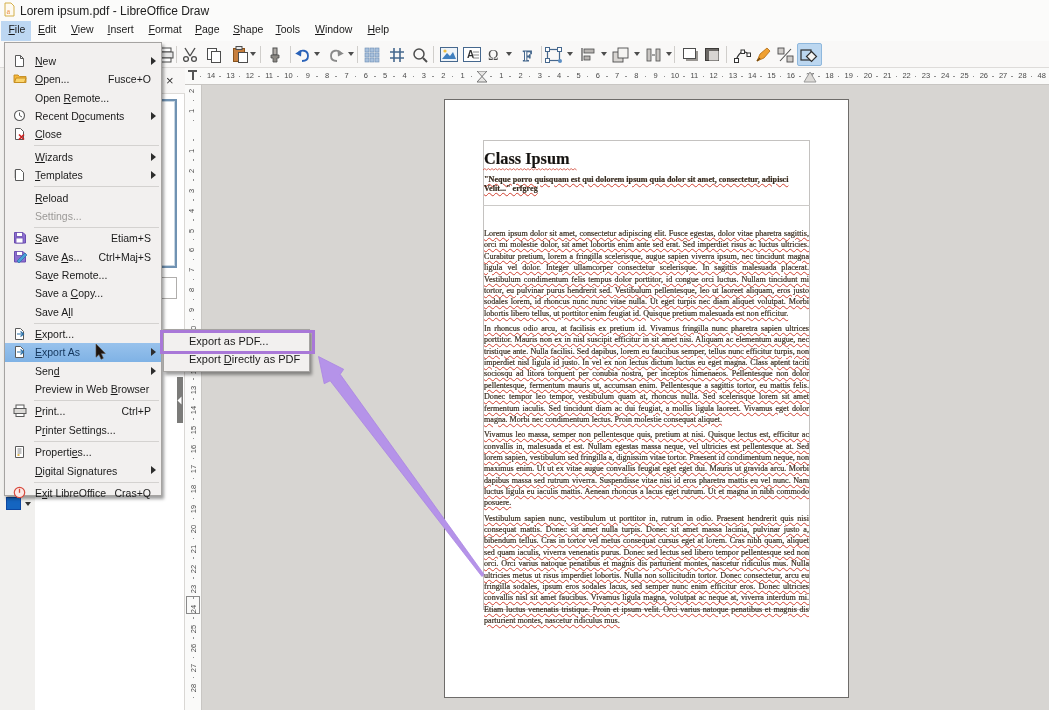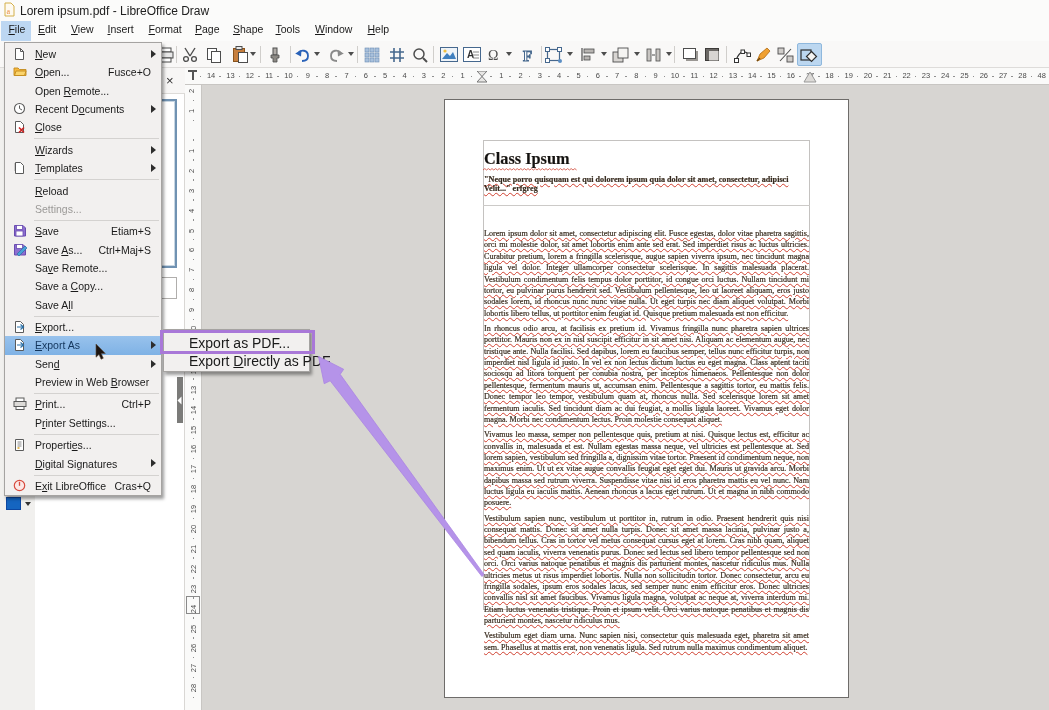--- a/index.html
+++ b/index.html
@@ -27,50 +27,49 @@
 #canvas{left:203px;top:85px;width:846px;height:625px;background:#d7d5d2}
 #page{left:444px;top:99px;width:405px;height:599px;background:#ffffff;border:1px solid #6e6c6a}
 #tframe{left:483px;top:140px;width:327px;height:470px;border:1px solid #c4c2c0}
 .doc{font-family:"Liberation Serif",serif;color:#33291f;-webkit-text-stroke:0.22px #4a3a2a}
 .sq{text-decoration-line:underline;text-decoration-style:wavy;text-decoration-color:#cf3f2e;text-decoration-thickness:0.6px;text-underline-offset:1.2px}
 #doctitle{left:484px;top:151px;font-size:16.3px;font-weight:bold;color:#111;line-height:16px}
 #docsub{left:484px;top:175px;width:326px;font-size:8.15px;font-weight:bold;line-height:9.3px}
 #docrule{left:483px;top:205px;width:327px;height:1px;background:#cccac8}
 #docbody{left:484px;top:228px;width:325px;font-size:8.1px;line-height:11.38px;text-align:justify}
 #docbody p{margin-bottom:3.9px}
-#menu{left:4px;top:42px;width:158px;height:454px;background:#f2f0ef;border:1px solid #a5a3a1;box-shadow:2px 3px 3px rgba(0,0,0,0.38);padding-top:2px}
+#menu{left:4px;top:42px;width:158px;height:454px;background:#f2f0ef;border:1px solid #a5a3a1;box-shadow:2px 3px 3px rgba(0,0,0,0.38);padding-top:9px}
 .mrow{position:relative;height:18.3px;font-size:10.5px;color:#1a1a1a}
 .mrow .lab{position:absolute;left:30px;top:3.2px;white-space:nowrap}
 .mrow .sc{position:absolute;right:10px;top:3.2px}
 .mrow .arr{position:absolute;right:5px;top:5px;width:0;height:0;border-top:4px solid transparent;border-bottom:4px solid transparent;border-left:5px solid #2d2d2d}
 .mrow .ic{position:absolute;left:8px;top:2px}
 .msep{height:4.2px;position:relative}
 .msep div{position:absolute;left:29px;right:2px;top:2px;height:1px;background:#d4d2d0}
 .gray{color:#9b9997}
 #submenu{left:163px;top:329px;width:147px;height:43px;background:#f2f0ef;border:1px solid #a5a3a1;box-shadow:2px 3px 3px rgba(0,0,0,0.38)}
-.srow{position:relative;height:18px;font-size:14px;color:#1a1a1a}
+.srow{position:relative;height:18px;font-size:11px;color:#1a1a1a}
 .srow .lab{position:absolute;left:25px;top:5px;white-space:nowrap}
 u{text-decoration-thickness:1px;text-underline-offset:1px}
 </style>
 </head><body>
 <div class="abs" id="canvas"></div>
 <div class="abs" id="page"></div>
 <div class="abs" id="tframe"></div>
 <div class="abs doc" id="doctitle">Class Ipsum</div>
 <svg width="95" height="4" viewBox="0 0 95 4" style="position:absolute;left:483px;top:167.5px">
     <path d="M0 2 L1.8 0.6 L3.6 2 L5.4 0.6 L7.2 2 L9.0 0.6 L10.8 2 L12.600000000000001 0.6 L14.4 2 L16.2 0.6 L18.0 2 L19.8 0.6 L21.6 2 L23.400000000000002 0.6 L25.200000000000003 2 L27.0 0.6 L28.8 2 L30.6 0.6 L32.4 2 L34.199999999999996 0.6 L36.0 2 L37.8 0.6 L39.6 2 L41.4 0.6 L43.2 2 L45.0 0.6 L46.800000000000004 2 L48.6 0.6 L50.400000000000006 2 L52.199999999999996 0.6 L54.0 2 L55.8 0.6 L57.6 2 L59.4 0.6 L61.2 2 L63.0 0.6 L64.8 2 L66.6 0.6 L68.39999999999999 2 L70.2 0.6 L72.0 2 L73.8 0.6 L75.6 2 L77.4 0.6 L79.2 2 L81.0 0.6 L82.8 2 L84.6 0.6 L86.39999999999999 2 L88.2 0.6 L90.0 2 L91.8 0.6 L93.6 2" fill="none" stroke="#cf4433" stroke-width="0.8"></path>
   </svg>
 <div class="abs doc sq" id="docsub">"Neque porro quisquam est qui dolorem ipsum quia dolor sit amet, consectetur, adipisci Velit..." erfgreg</div>
 <div class="abs" id="docrule"></div>
 <div class="abs doc sq" id="docbody">
     <p>Lorem ipsum dolor sit amet, consectetur adipiscing elit. Fusce egestas, dolor vitae pharetra sagittis, orci mi molestie dolor, sit amet lobortis enim ante sed erat. Sed imperdiet risus ac luctus ultricies. Curabitur pretium, lorem a fringilla scelerisque, augue sapien viverra ipsum, nec tincidunt magna ligula vel dolor. Integer ullamcorper consectetur scelerisque. In sagittis malesuada placerat. Vestibulum condimentum felis tempus dolor porttitor, id congue orci luctus. Nullam tincidunt mi tortor, eu pulvinar purus hendrerit sed. Vestibulum pellentesque, leo ut laoreet aliquam, eros justo sodales lorem, id rhoncus nunc nunc vitae nulla. Ut eget turpis nec diam aliquet volutpat. Morbi lobortis libero tellus, ut porttitor enim feugiat id. Quisque pretium malesuada est non efficitur.</p>
     <p>In rhoncus odio arcu, at facilisis ex pretium id. Vivamus fringilla nunc pharetra sapien ultrices porttitor. Mauris non ex in nisl suscipit efficitur in sit amet nisi. Aliquam ac elementum augue, nec tristique ante. Nulla facilisi. Sed dapibus, lorem eu faucibus semper, tellus nunc efficitur turpis, non imperdiet nisl ligula id justo. In vel ex non lectus dictum luctus eu eget magna. Class aptent taciti sociosqu ad litora torquent per conubia nostra, per inceptos himenaeos. Pellentesque non dolor pellentesque, fermentum mauris ut, accumsan enim. Pellentesque a sagittis tortor, eu mattis felis. Donec tempor leo tempor, vestibulum quam at, rhoncus nulla. Sed scelerisque lorem sit amet fermentum iaculis. Sed tincidunt diam ac dui feugiat, a mollis ligula laoreet. Vivamus eget dolor magna. Morbi nec condimentum lectus. Proin molestie consequat aliquet.</p>
     <p>Vivamus leo massa, semper non pellentesque quis, pretium at nisi. Quisque lectus est, efficitur ac convallis in, malesuada et est. Nullam egestas massa neque, vel ultricies est pellentesque at. Sed lorem sapien, vestibulum sed fringilla a, dignissim vitae tortor. Praesent id condimentum neque, non maximus enim. Ut ut ex vitae augue convallis feugiat eget eget dui. Mauris ut gravida arcu. Morbi dapibus massa sed rutrum viverra. Suspendisse vitae nisi id eros pharetra mattis eu vel nunc. Nam luctus ligula eu iaculis mattis. Aenean rhoncus a lacus eget rutrum. Ut et magna in nibh commodo posuere.</p>
     <p>Vestibulum sapien nunc, vestibulum ut porttitor in, rutrum in odio. Praesent hendrerit quis nisi consequat mattis. Donec sit amet nulla turpis. Donec sit amet massa lacinia, pulvinar justo a, bibendum tellus. Cras in tortor vel metus consequat cursus eget at lorem. Cras nibh quam, aliquet sed quam iaculis, viverra venenatis purus. Donec sed lectus sed libero tempor pellentesque sed non orci. Orci varius natoque penatibus et magnis dis parturient montes, nascetur ridiculus mus. Nulla ultricies metus ut risus imperdiet lobortis. Nulla non sollicitudin tortor. Donec consectetur, arcu eu fringilla sodales, ipsum eros sodales lacus, sed semper nunc enim efficitur eros. Donec ultricies convallis nisl sit amet faucibus. Vivamus ligula magna, volutpat ac neque at, viverra interdum mi. Etiam luctus venenatis tristique. Proin et ipsum velit. Orci varius natoque penatibus et magnis dis parturient montes, nascetur ridiculus mus.</p>
-    <p>Vestibulum eget diam urna. Nunc sapien nisi, consectetur quis malesuada eget, pharetra sit amet sem. Phasellus at mattis erat, non venenatis ligula. Sed rutrum nulla maximus condimentum aliquet.</p>
   </div>
 <div class="abs" id="lefttb"></div>
 <div class="abs" id="pagespanel"></div>
 <div class="abs" id="panelhead"></div>
 <div class="abs" id="panelx">×</div>
 <div class="abs" id="thumb"></div>
 <div class="abs" style="left:58px;top:277px;width:119px;height:22px;background:#fff;border:1px solid #b0aeac"></div>
 <div class="abs" style="left:6px;top:497px;width:15px;height:13px;background:#1565c0;border:1px solid #0d47a1"></div>
 <div class="abs" style="left:25px;top:502px;width:0;height:0;border-left:3px solid transparent;border-right:3px solid transparent;border-top:4px solid #333"></div>
 <div class="abs" id="hruler">

